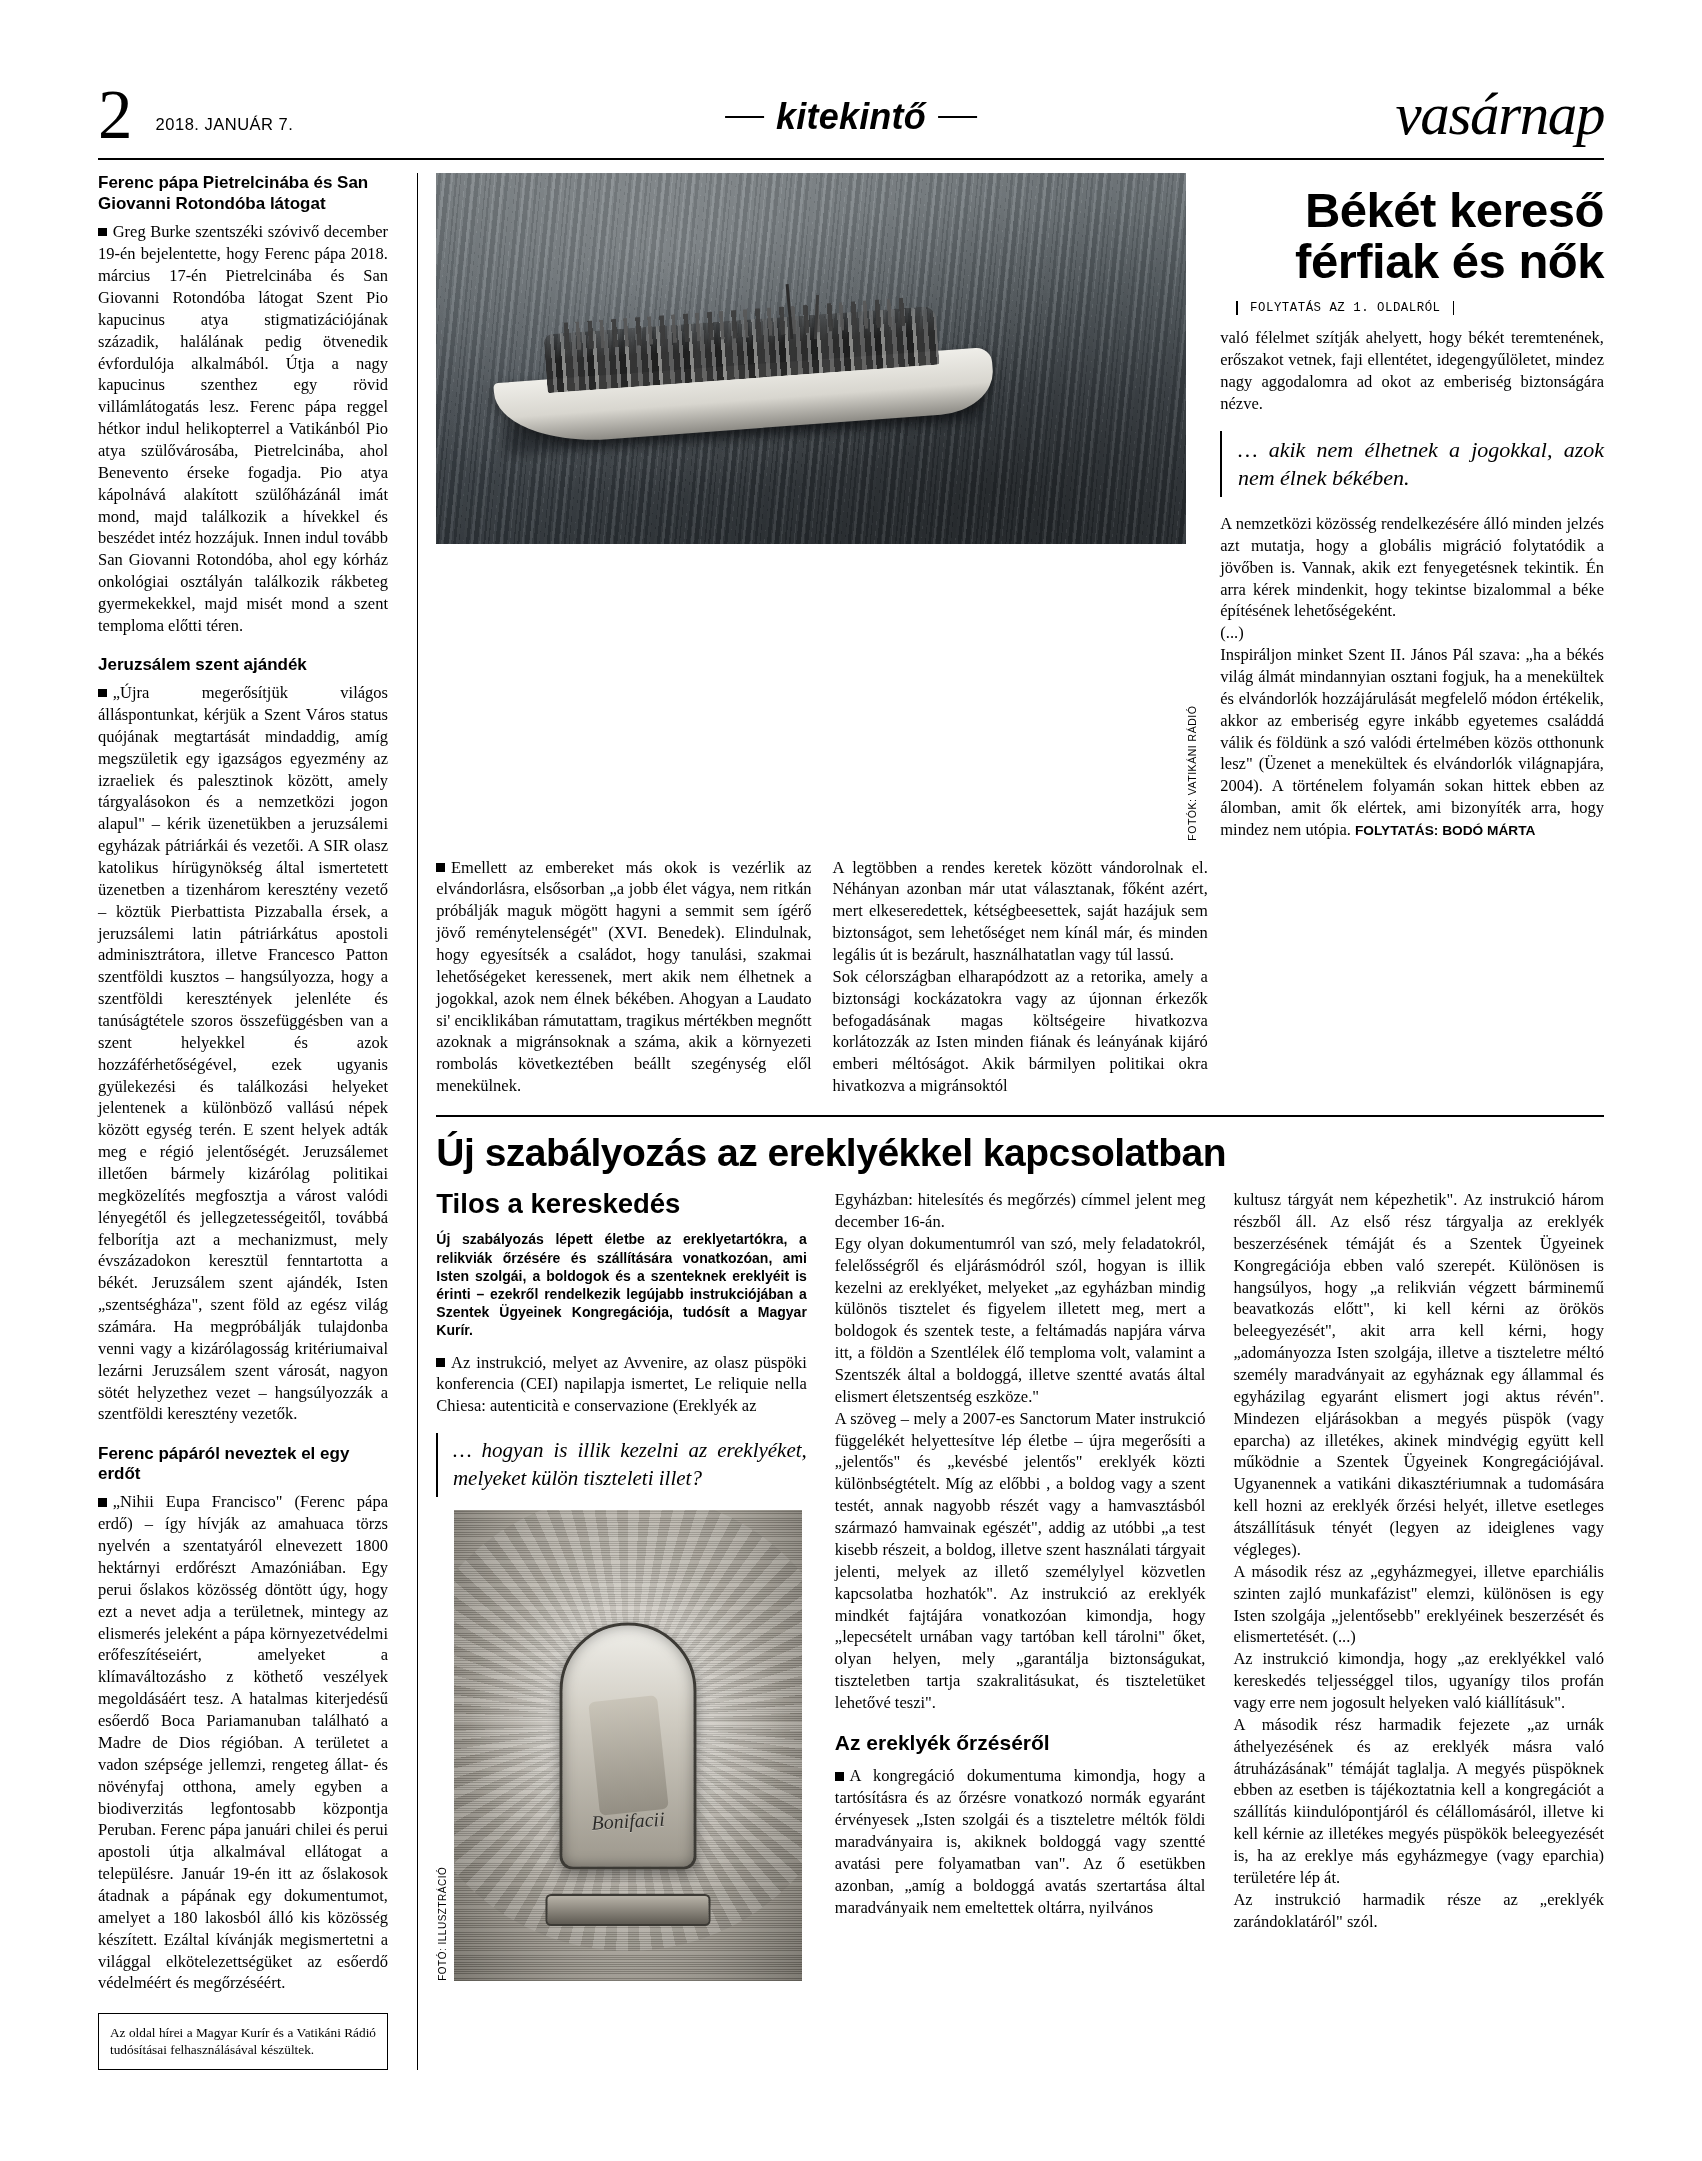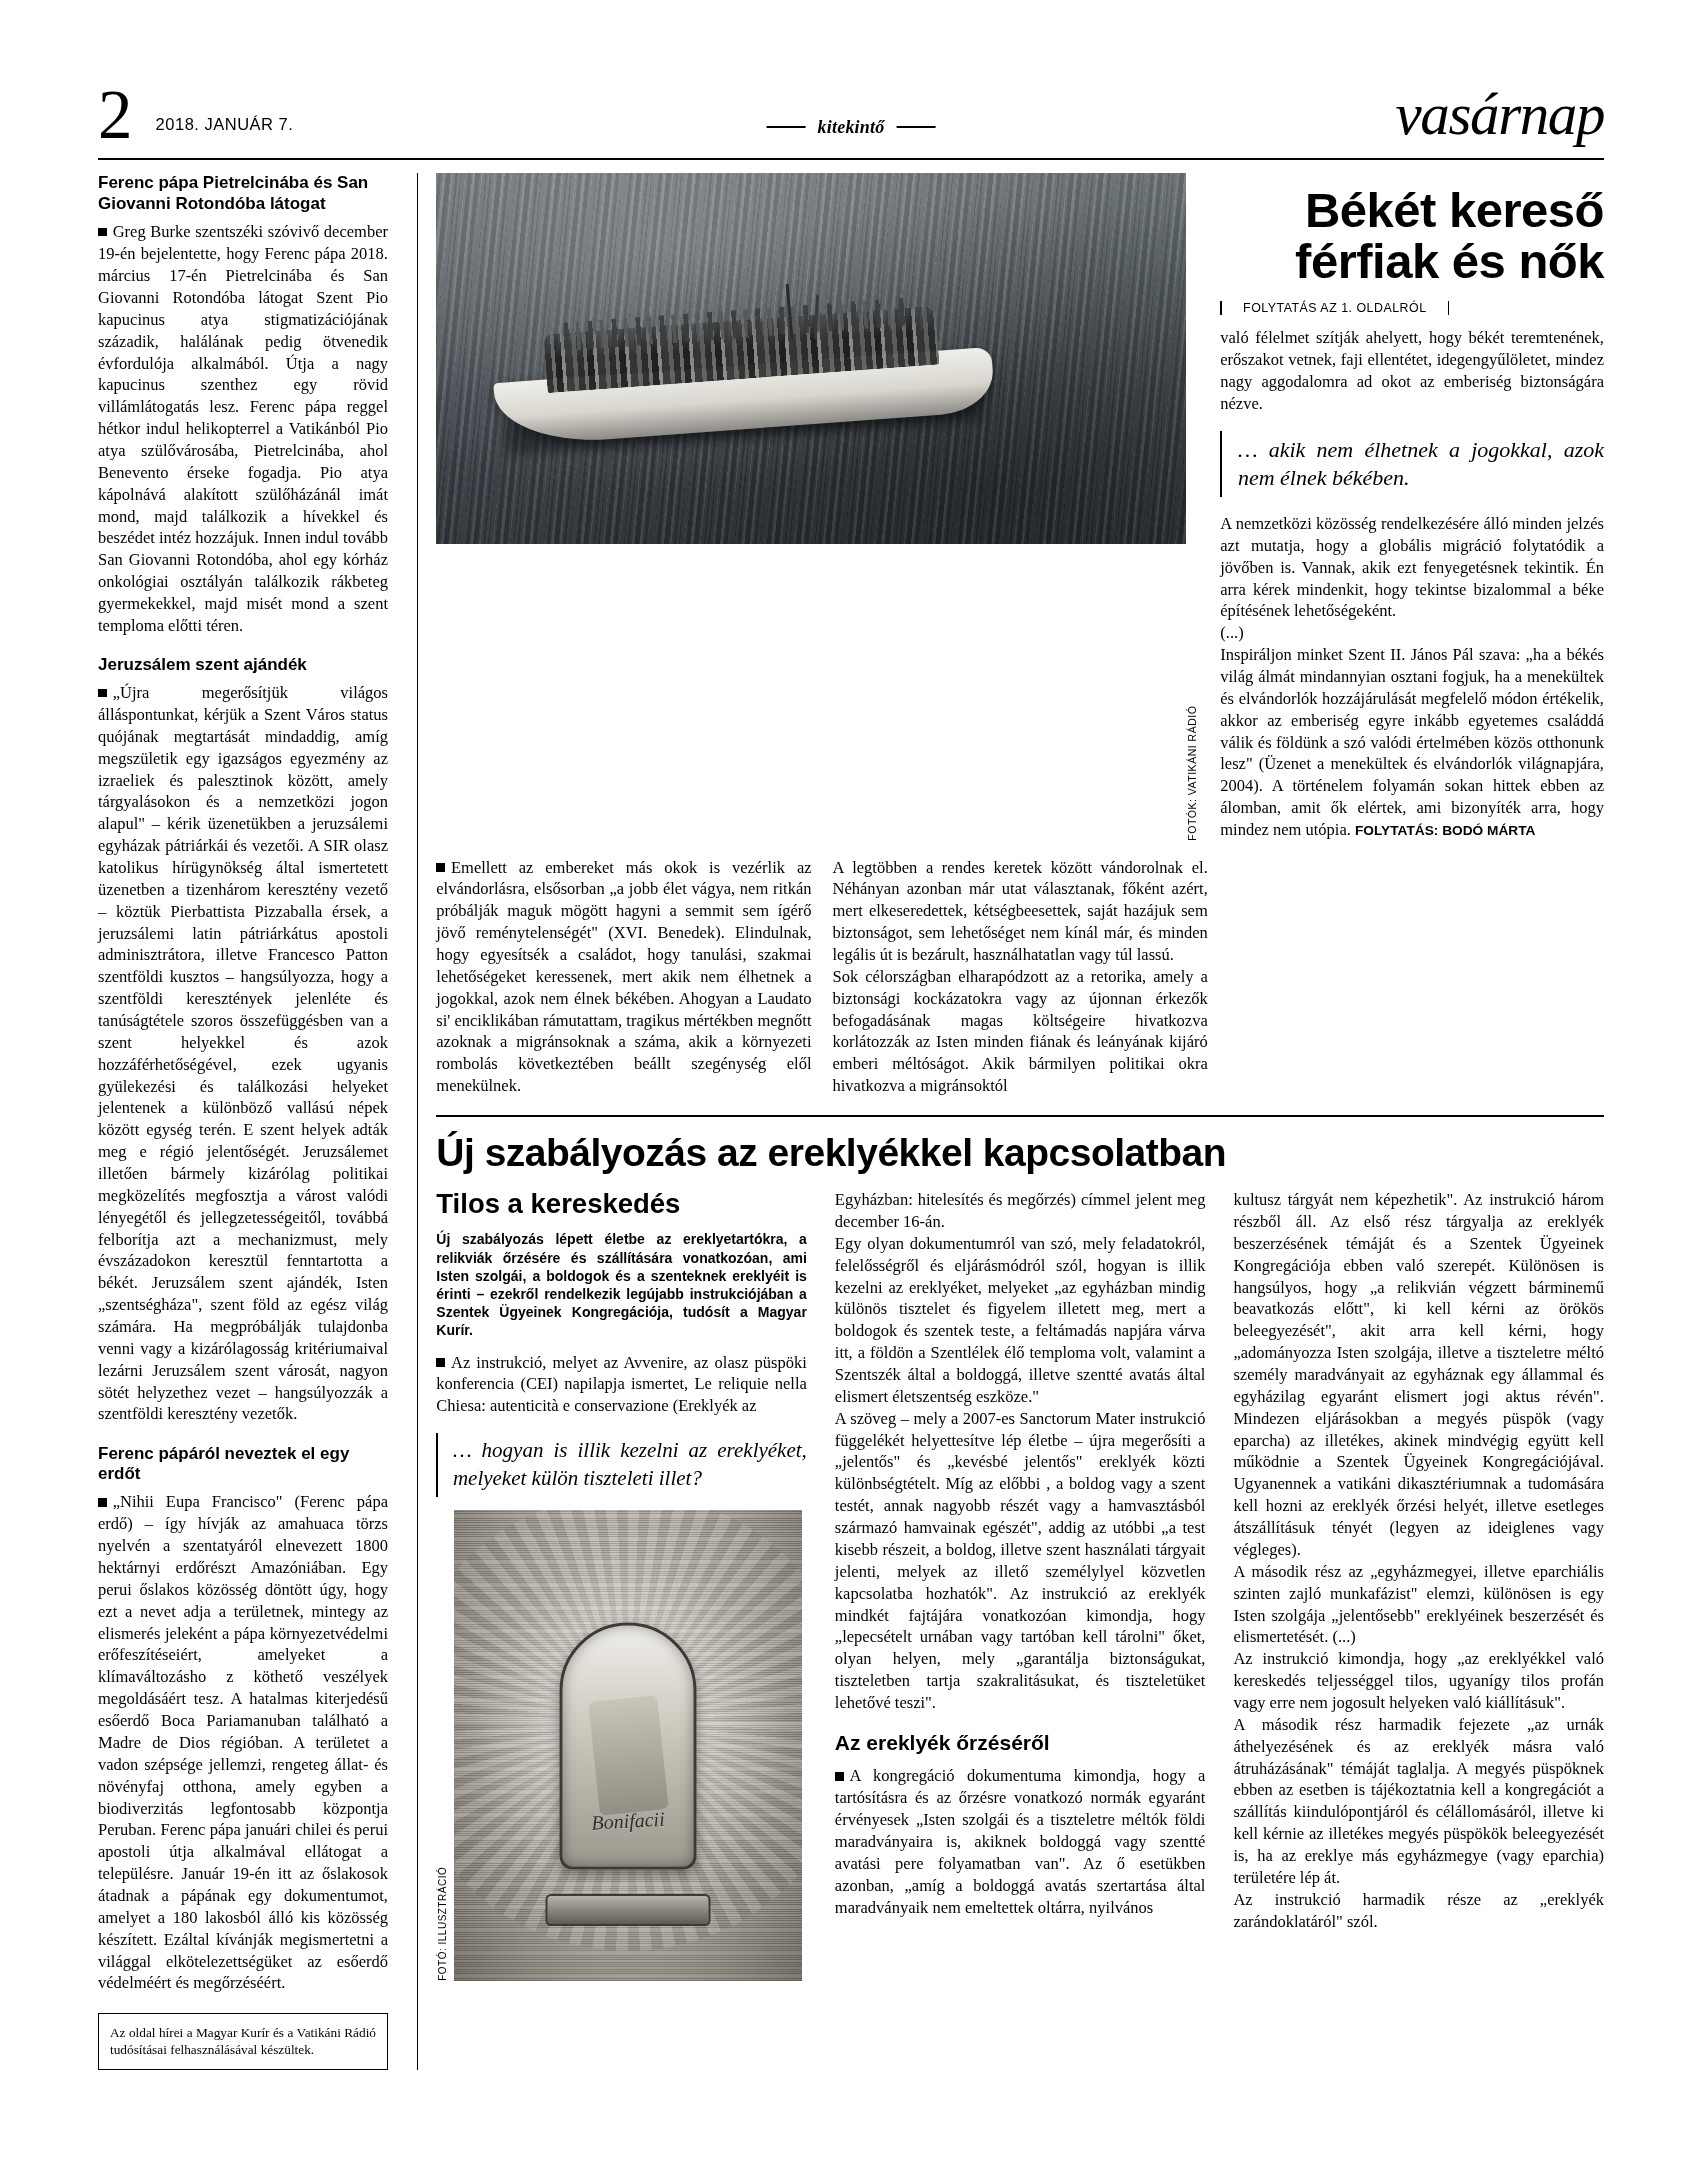--- a/index.html
+++ b/index.html
@@ -43,24 +43,24 @@
     position: absolute;
     left: 50%;
     transform: translateX(-50%);
     bottom: 8.2px;
     display: flex;
     align-items: center;
     gap: 12px;
   }
   .section-tag .rule { width: 39px; height: 1.8px; background: #000; }
   .section-tag .label {
-    font-family: Liberation Serif, serif;
+    font-family: Liberation Sans, sans-serif;
     font-style: italic;
     font-weight: 700;
-    font-size: 18px;
+    font-size: 36px;
     letter-spacing: 0.2px;
   }
   .logo {
     margin-left: auto;
     font-family: "Liberation Serif", serif;
     font-style: italic;
     font-size: 59px;
     line-height: 1;
     letter-spacing: -1.4px;
     margin-bottom: 1.8px;
@@ -218,25 +218,26 @@
     font-weight: 700;
     font-size: 49px;
     line-height: 1.04;
     margin: 12px 0 0 0;
     text-align: right;
     letter-spacing: -0.5px;
   }
   .cont-from {
     display: flex;
     align-items: center;
-    gap: 21px;
+    gap: 12px;
     margin-top: 13.7px;
-    font-family: Liberation Sans, sans-serif;
+    font-family: Liberation Mono, monospace;
     font-size: 12.4px;
     letter-spacing: 0.5px;
+    margin-left: 16px;
   }
   .cont-from .bar { width: 1.8px; height: 13.7px; background: #000; }
   .top-right-text {
     flex: 1;
     font-size: 16.5px;
     line-height: 1.325;
     text-align: justify;
   }
   .pullquote {
     border-left: 2.7px solid #000;

